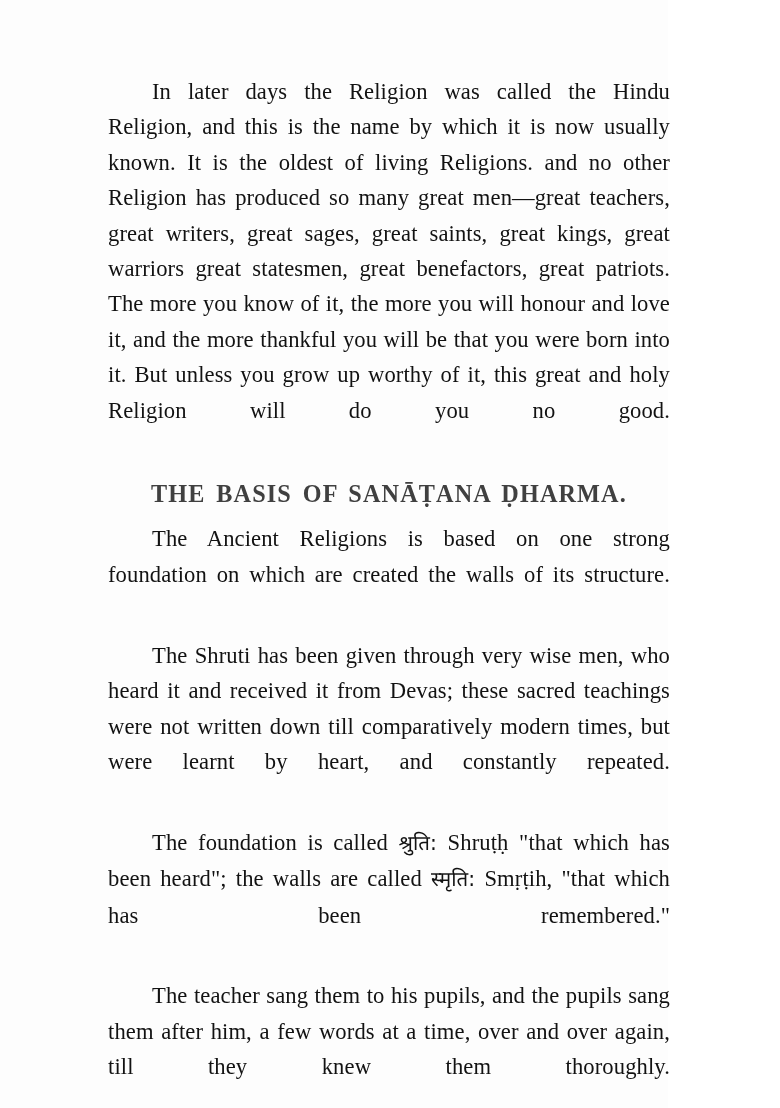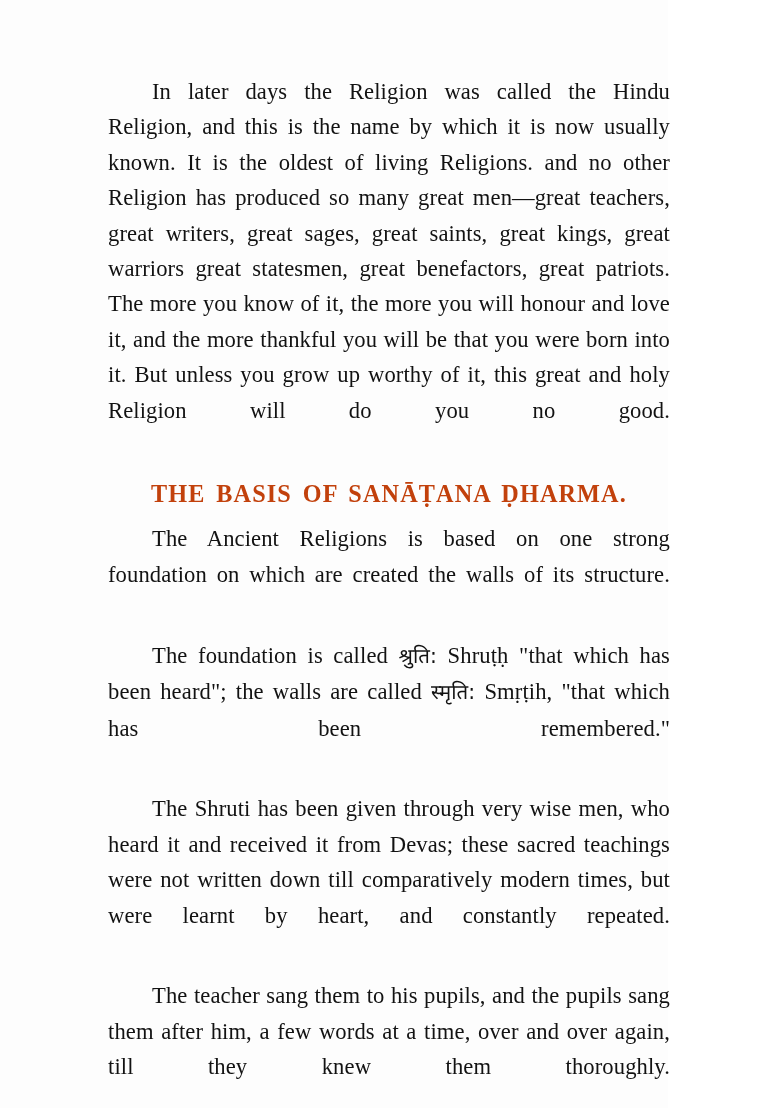--- a/index.html
+++ b/index.html
@@ -54,21 +54,21 @@
   }
 
   .section-heading {
     margin: 14px 0 10px 0;
     font-size: 24.2px;
     line-height: 34px;
     font-weight: bold;
     text-align: center;
     letter-spacing: 1.15px;
     word-spacing: 3.5px;
-    color: #c2410c;
+    color: #404040;
     text-indent: 0;
   }
 
   .deva {
     font-family: "DejaVu Sans", "Liberation Sans", sans-serif;
     font-size: 20.4px;
   }
 
   .nowrap {
     white-space: nowrap;
@@ -80,21 +80,21 @@
 <div id="page">
 
   <div id="text-column">
 
     <p class="para gap-after">In later days the Religion was called the Hindu Religion, and this is the name by which it is now usually known. It is the oldest of living Religions. and no other Religion has produced so many great men—great teachers, great writers, great sages, great saints, great kings, great warriors great statesmen, great benefactors, great patriots. The more you know of it, the more you will honour and love it, and the more thankful you will be that you were born into it. But unless you grow up worthy of it, this great and holy Religion will do you no good.</p>
 
     <h2 class="section-heading">THE BASIS OF SANĀṬANA ḌHARMA.</h2>
 
     <p class="para gap-after">The Ancient Religions is based on one strong foundation on which are created the walls of its structure.</p>
 
+    <p class="para gap-after">The Shruti has been given through very wise men, who heard it and received it from Devas; these sacred teachings were not written down till comparatively modern times, but were learnt by heart, and constantly repeated.</p>
+
     <p class="para gap-after"><span>The foundation is called </span><span class="deva nowrap">श्रुति:</span><span> Shruṭḥ "that which has been heard"; the walls are called </span><span class="deva nowrap">स्मृति:</span><span> Smṛṭih, "that which has been remembered."</span></p>
-
-    <p class="para gap-after">The Shruti has been given through very wise men, who heard it and received it from Devas; these sacred teachings were not written down till comparatively modern times, but were learnt by heart, and constantly repeated.</p>
 
     <p class="para">The teacher sang them to his pupils, and the pupils sang them after him, a few words at a time, over and over again, till they knew them thoroughly.</p>
 
   </div>
 
 </div>
 
 </body></html>

